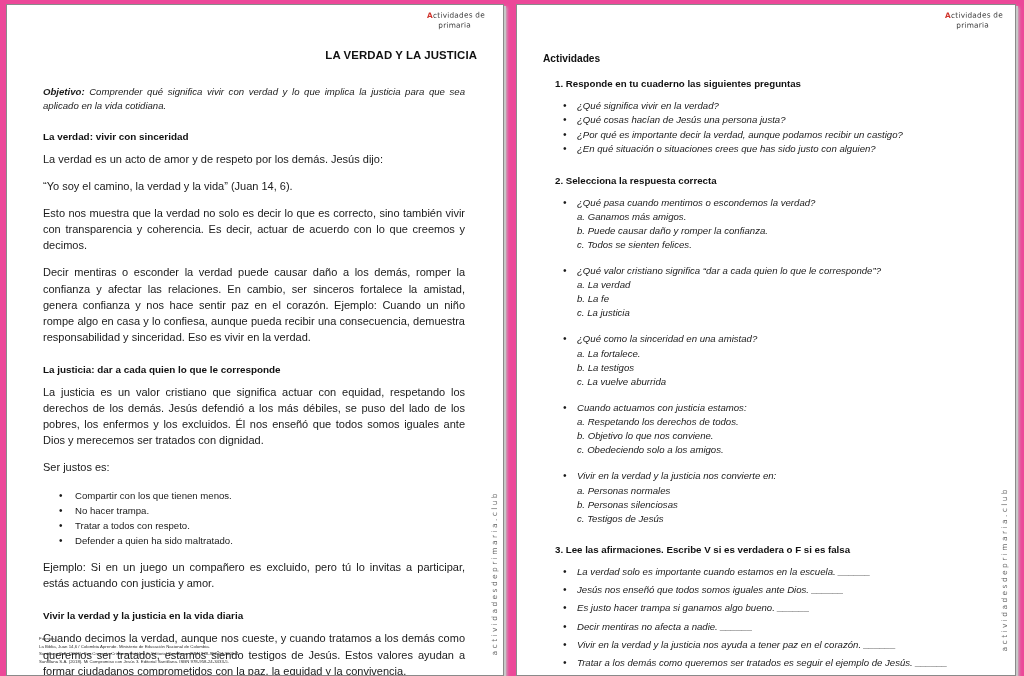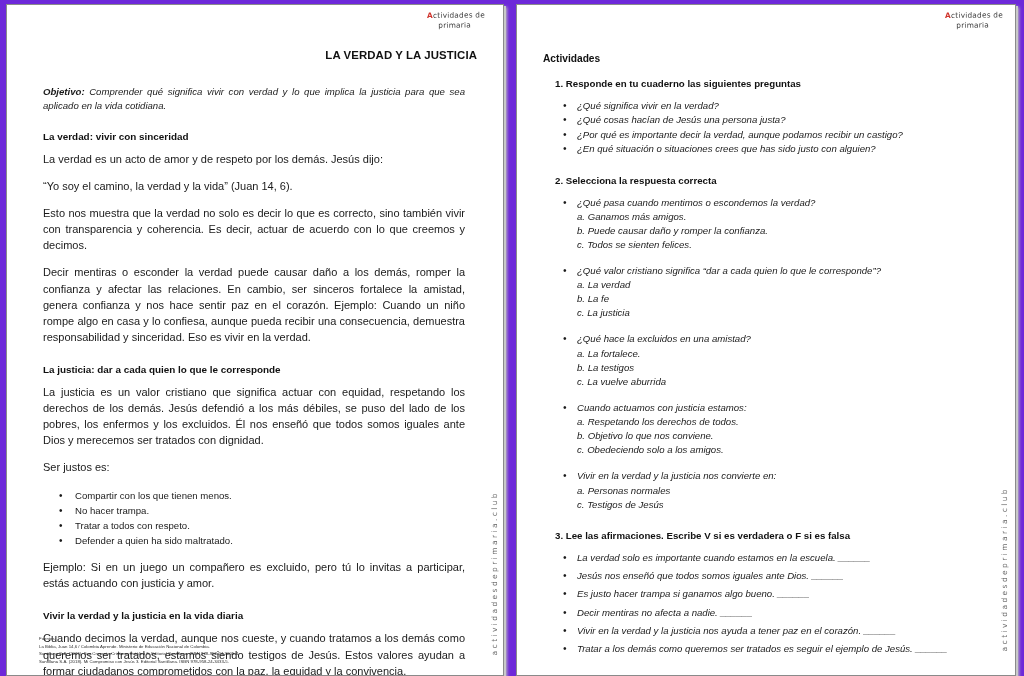--- a/index.html
+++ b/index.html
@@ -12,21 +12,21 @@
     height: 676px;
     font-family: "Liberation Sans", sans-serif;
     overflow: hidden;
   }
   .spread {
     position: relative;
     width: 1024px;
     height: 676px;
     display: flex;
     gap: 12px;
-    background: #6d28d9;
+    background: #ec4899;
   }
   .page {
     position: relative;
     background: #ffffff;
     border: 1px solid #8a8a8a;
     box-shadow: 2px 2px 0 0 #c9c9c9, 3px 3px 3px 0 #bdbdbd;
     box-sizing: border-box;
     overflow: hidden;
   }
   .page-left {
@@ -289,39 +289,40 @@
         </li>
         <li>
           <span class="qtext">¿Qué valor cristiano significa “dar a cada quien lo que le corresponde”?</span>
           <ul class="opts">
             <li>a. La verdad</li>
             <li>b. La fe</li>
             <li>c. La justicia</li>
           </ul>
         </li>
         <li>
-          <span class="qtext">¿Qué hace la excluidos en una amistad?</span>
+          <span class="qtext">¿Qué como la sinceridad en una amistad?</span>
           <ul class="opts">
             <li>a. La fortalece.</li>
             <li>b. La testigos</li>
             <li>c. La vuelve aburrida</li>
           </ul>
         </li>
         <li>
           <span class="qtext">Cuando actuamos con justicia estamos:</span>
           <ul class="opts">
             <li>a. Respetando los derechos de todos.</li>
             <li>b. Objetivo lo que nos conviene.</li>
             <li>c. Obedeciendo solo a los amigos.</li>
           </ul>
         </li>
         <li>
           <span class="qtext">Vivir en la verdad y la justicia nos convierte en:</span>
           <ul class="opts">
             <li>a. Personas normales</li>
+            <li>b. Personas silenciosas</li>
             <li>c. Testigos de Jesús</li>
           </ul>
         </li>
       </ul>
 
       <h3 class="qnum sp">3. Lee las afirmaciones. Escribe V si es verdadera o F si es falsa</h3>
       <ul class="qlist tf">
         <li>
             <span class="qtext">La verdad solo es importante cuando estamos en la escuela. ______</span>
           </li>

